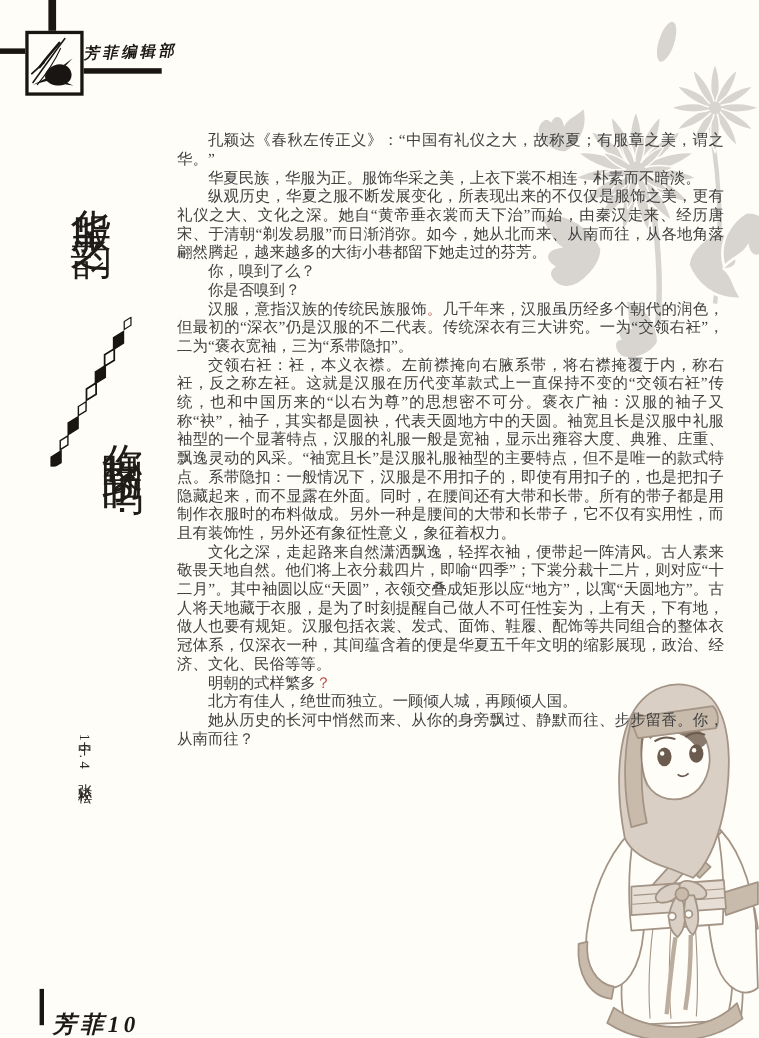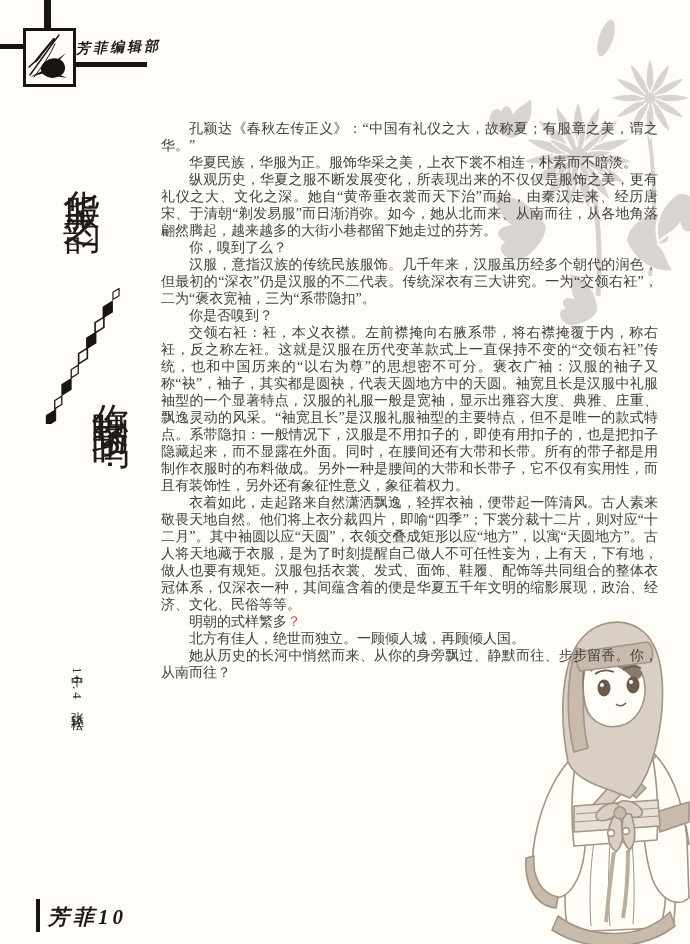--- a/index.html
+++ b/index.html
@@ -33,21 +33,21 @@
     font-size:14px;line-height:17px;color:#414141;text-align:justify;margin-left:28px;
   }
   .article p{margin:0;text-indent:2em;}
   .article .accent{color:#c0504d;}
   
   .figure{position:absolute;left:490px;top:600px;width:200px;height:344px;z-index:2;}
   
   .footer{position:absolute;left:36px;top:897px;height:40px;z-index:5;}
   .footer .tick{position:absolute;left:0;top:2px;width:4px;height:33px;background:#181512;}
   .footer .plabel{
-    position:absolute;left:12px;top:6px;white-space:nowrap;
+    position:absolute;left:12px;top:20px;white-space:nowrap;
     font-size:21px;font-style:italic;font-weight:bold;color:#1c1915;letter-spacing:4px;
   }
 </style>
 </head>
 <body>
 
 <div class="page">
 
   <div class="logo">
     <div class="vbar"></div>
@@ -229,24 +229,24 @@
         <path d="M126,104 Q131,108 136,103" fill="none" stroke="#6b5b4e" stroke-width="1.5"></path>
       </g>
     </svg>
   </div>
 
   <div class="article">
     <p>孔颖达《春秋左传正义》：“中国有礼仪之大，故称夏；有服章之美，谓之华。”</p>
     <p>华夏民族，华服为正。服饰华采之美，上衣下裳不相连，朴素而不暗淡。</p>
     <p>纵观历史，华夏之服不断发展变化，所表现出来的不仅仅是服饰之美，更有礼仪之大、文化之深。她自“黄帝垂衣裳而天下治”而始，由秦汉走来、经历唐宋、于清朝“剃发易服”而日渐消弥。如今，她从北而来、从南而往，从各地角落翩然腾起，越来越多的大街小巷都留下她走过的芬芳。</p>
     <p>你，嗅到了么？</p>
+    <p>你是否嗅到？</p>
     <p><span>汉服，意指汉族的传统民族服饰</span><span class="accent">。</span><span>几千年来，汉服虽历经多个朝代的润色，但最初的“深衣”仍是汉服的不二代表。传统深衣有三大讲究。一为“交领右衽”，二为“褒衣宽袖，三为“系带隐扣”。</span></p>
-    <p>你是否嗅到？</p>
     <p>交领右衽：衽，本义衣襟。左前襟掩向右腋系带，将右襟掩覆于内，称右衽，反之称左衽。这就是汉服在历代变革款式上一直保持不变的“交领右衽”传统，也和中国历来的“以右为尊”的思想密不可分。褒衣广袖：汉服的袖子又称“袂”，袖子，其实都是圆袂，代表天圆地方中的天圆。袖宽且长是汉服中礼服袖型的一个显著特点，汉服的礼服一般是宽袖，显示出雍容大度、典雅、庄重、飘逸灵动的风采。“袖宽且长”是汉服礼服袖型的主要特点，但不是唯一的款式特点。系带隐扣：一般情况下，汉服是不用扣子的，即使有用扣子的，也是把扣子隐藏起来，而不显露在外面。同时，在腰间还有大带和长带。所有的带子都是用制作衣服时的布料做成。另外一种是腰间的大带和长带子，它不仅有实用性，而且有装饰性，另外还有象征性意义，象征着权力。</p>
-    <p>衣着如此，走起路来自然潇洒飘逸，轻挥衣袖，便带起一阵清风。古人素来敬畏天地自然。他们将上衣分裁四片，即喻“四季”；下裳分裁十二片，则对应“十二月”。其中袖圆以应“天圆”，衣领交叠成矩形以应“地方”，以寓“天圆地方”。古人将天地藏于衣服，是为了时刻提醒自己做人不可任性妄为，上有天，下有地，做人也要有规矩。汉服包括衣裳、发式、面饰、鞋履、配饰等共同组合的整体衣冠体系，仅深衣一种，其间蕴含着的便是华夏五千年文明的缩影展现，政治、经济、文化、民俗等等。</p>
+    <p>文化之深，走起路来自然潇洒飘逸，轻挥衣袖，便带起一阵清风。古人素来敬畏天地自然。他们将上衣分裁四片，即喻“四季”；下裳分裁十二片，则对应“十二月”。其中袖圆以应“天圆”，衣领交叠成矩形以应“地方”，以寓“天圆地方”。古人将天地藏于衣服，是为了时刻提醒自己做人不可任性妄为，上有天，下有地，做人也要有规矩。汉服包括衣裳、发式、面饰、鞋履、配饰等共同组合的整体衣冠体系，仅深衣一种，其间蕴含着的便是华夏五千年文明的缩影展现，政治、经济、文化、民俗等等。</p>
     <p><span>明朝的式样繁多</span><span class="accent">？</span></p>
     <p>北方有佳人，绝世而独立。一顾倾人城，再顾倾人国。</p>
     <p>她从历史的长河中悄然而来、从你的身旁飘过、静默而往、步步留香。你，从南而往？</p>
   </div>
 
   <div class="footer">
     <div class="tick"></div>
     <div class="plabel">芳菲10</div>
   </div>
 

